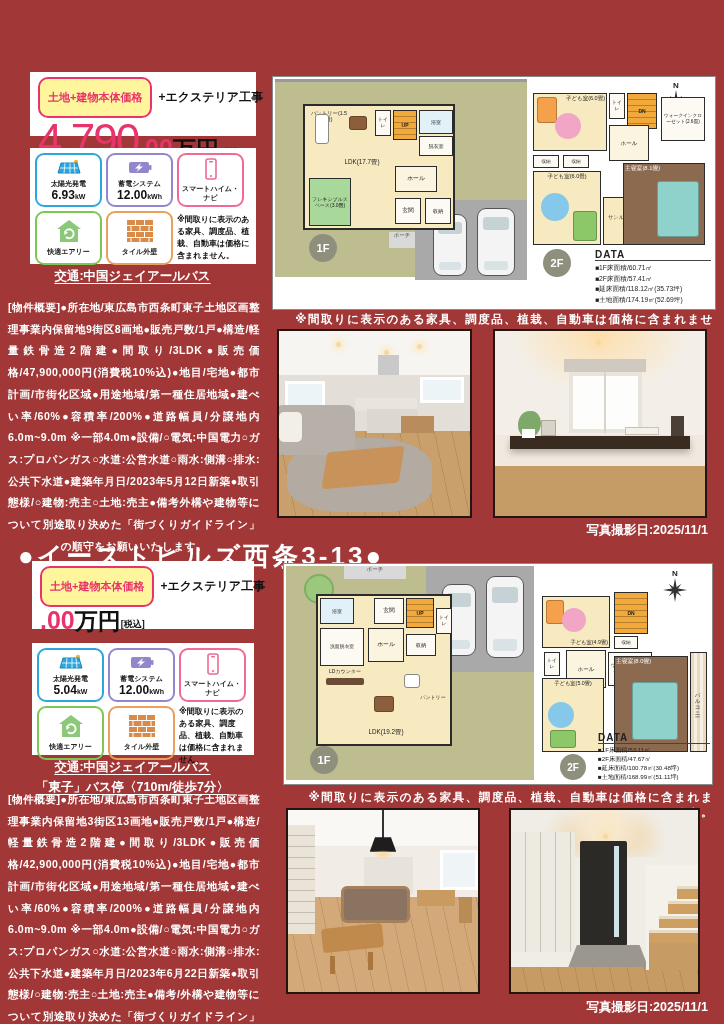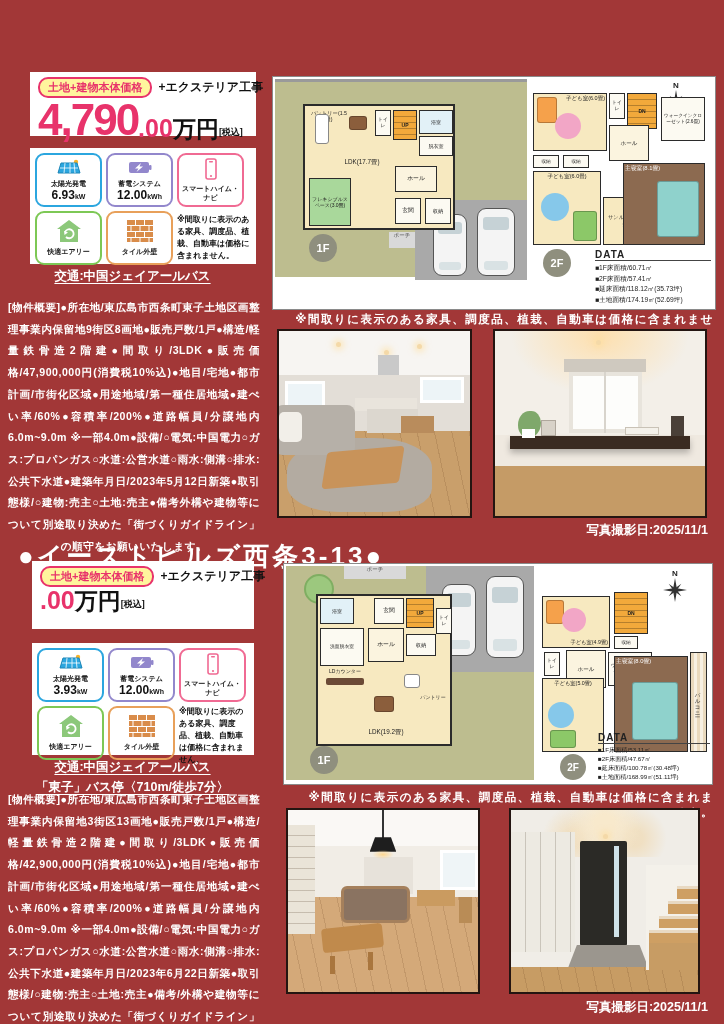--- a/index.html
+++ b/index.html
@@ -4,24 +4,24 @@
 <style>
   *{margin:0;padding:0;box-sizing:border-box;}
   body{font-family:"Liberation Sans","DejaVu Sans",sans-serif;background:var(--bg,#A23737);}
   .page{position:relative;width:724px;height:1024px;background:var(--bg,#A23737);overflow:hidden;}
 
   .sec-title{position:absolute;color:#fff;font-weight:bold;font-size:26px;letter-spacing:3px;white-space:nowrap;}
 
   .price-card{position:absolute;background:#fff;padding:5px 8px 6px;}
   .price-top{display:flex;align-items:center;gap:6px;}
   .price-badge{background:var(--badge-yellow,#FFF59D);border:2px solid var(--accent-pink,#E8336B);color:var(--accent-pink,#E8336B);
-    font-weight:bold;font-size:11px;border-radius:10px;padding:1px 8px;white-space:nowrap;}
+    font-weight:bold;font-size:11px;border-radius:10px;padding:11px 8px;white-space:nowrap;}
   .price-plus{font-size:12px;font-weight:bold;color:#111;white-space:nowrap;}
   .price-row{display:flex;align-items:flex-end;margin-top:1px;}
-  .price-main{color:var(--accent-pink,#E8336B);font-weight:bold;font-size:44px;line-height:.95;letter-spacing:-2px;}
+  .price-main{color:var(--accent-pink,#E8336B);font-weight:normal;font-size:44px;line-height:.95;letter-spacing:-2px;}
   .price-dec{color:var(--accent-pink,#E8336B);font-weight:bold;font-size:25px;line-height:1;}
   .price-unit{color:#111;font-weight:bold;font-size:23px;line-height:1.05;}
   .price-tax{color:#111;font-size:9px;font-weight:bold;margin-bottom:2px;}
 
   .feat-card{position:absolute;background:#fff;padding:5px;}
   .feat-row{display:flex;gap:4px;margin-bottom:4px;}
   .tile{width:67px;height:54px;border:2px solid #999;border-radius:9px;display:flex;flex-direction:column;
     align-items:center;justify-content:center;gap:1px;text-align:center;}
   .tile .t-label{font-size:7px;font-weight:bold;color:#222;line-height:1.15;}
   .tile .t-value{font-size:12px;font-weight:bold;color:#111;line-height:1;}
@@ -277,21 +277,21 @@
       <div class="tile b-blue">
         <span><svg width="26" height="16" viewBox="0 0 26 16">
               <circle cx="20" cy="3" r="2.2" fill="#F7B32B"></circle>
               <polygon points="5,4 21,4 24,14 2,14" fill="#2BA6DF" stroke="#1C86B8"></polygon>
               <line x1="4" y1="9" x2="22" y2="9" stroke="#fff" stroke-width="0.8"></line>
               <line x1="9" y1="4" x2="8" y2="14" stroke="#fff" stroke-width="0.8"></line>
               <line x1="14" y1="4" x2="14" y2="14" stroke="#fff" stroke-width="0.8"></line>
               <line x1="18" y1="4" x2="19" y2="14" stroke="#fff" stroke-width="0.8"></line>
             </svg></span>
         <span class="t-label">太陽光発電</span>
-        <span class="t-value"><span>3.93</span><small>kW</small></span>
+        <span class="t-value"><span>5.04</span><small>kW</small></span>
       </div>
       <div class="tile b-purple">
         <span><svg width="26" height="16" viewBox="0 0 26 16">
               <rect x="2" y="3" width="20" height="11" rx="2" fill="#9287CC"></rect>
               <rect x="22" y="6" width="2.5" height="5" rx="1" fill="#9287CC"></rect>
               <polygon points="14,4 8,9.5 11.5,9.5 9.5,13 16,7.5 12.5,7.5" fill="#fff"></polygon>
             </svg></span>
         <span class="t-label">蓄電システム</span>
         <span class="t-value"><span>12.00</span><small>kWh</small></span>
       </div>

